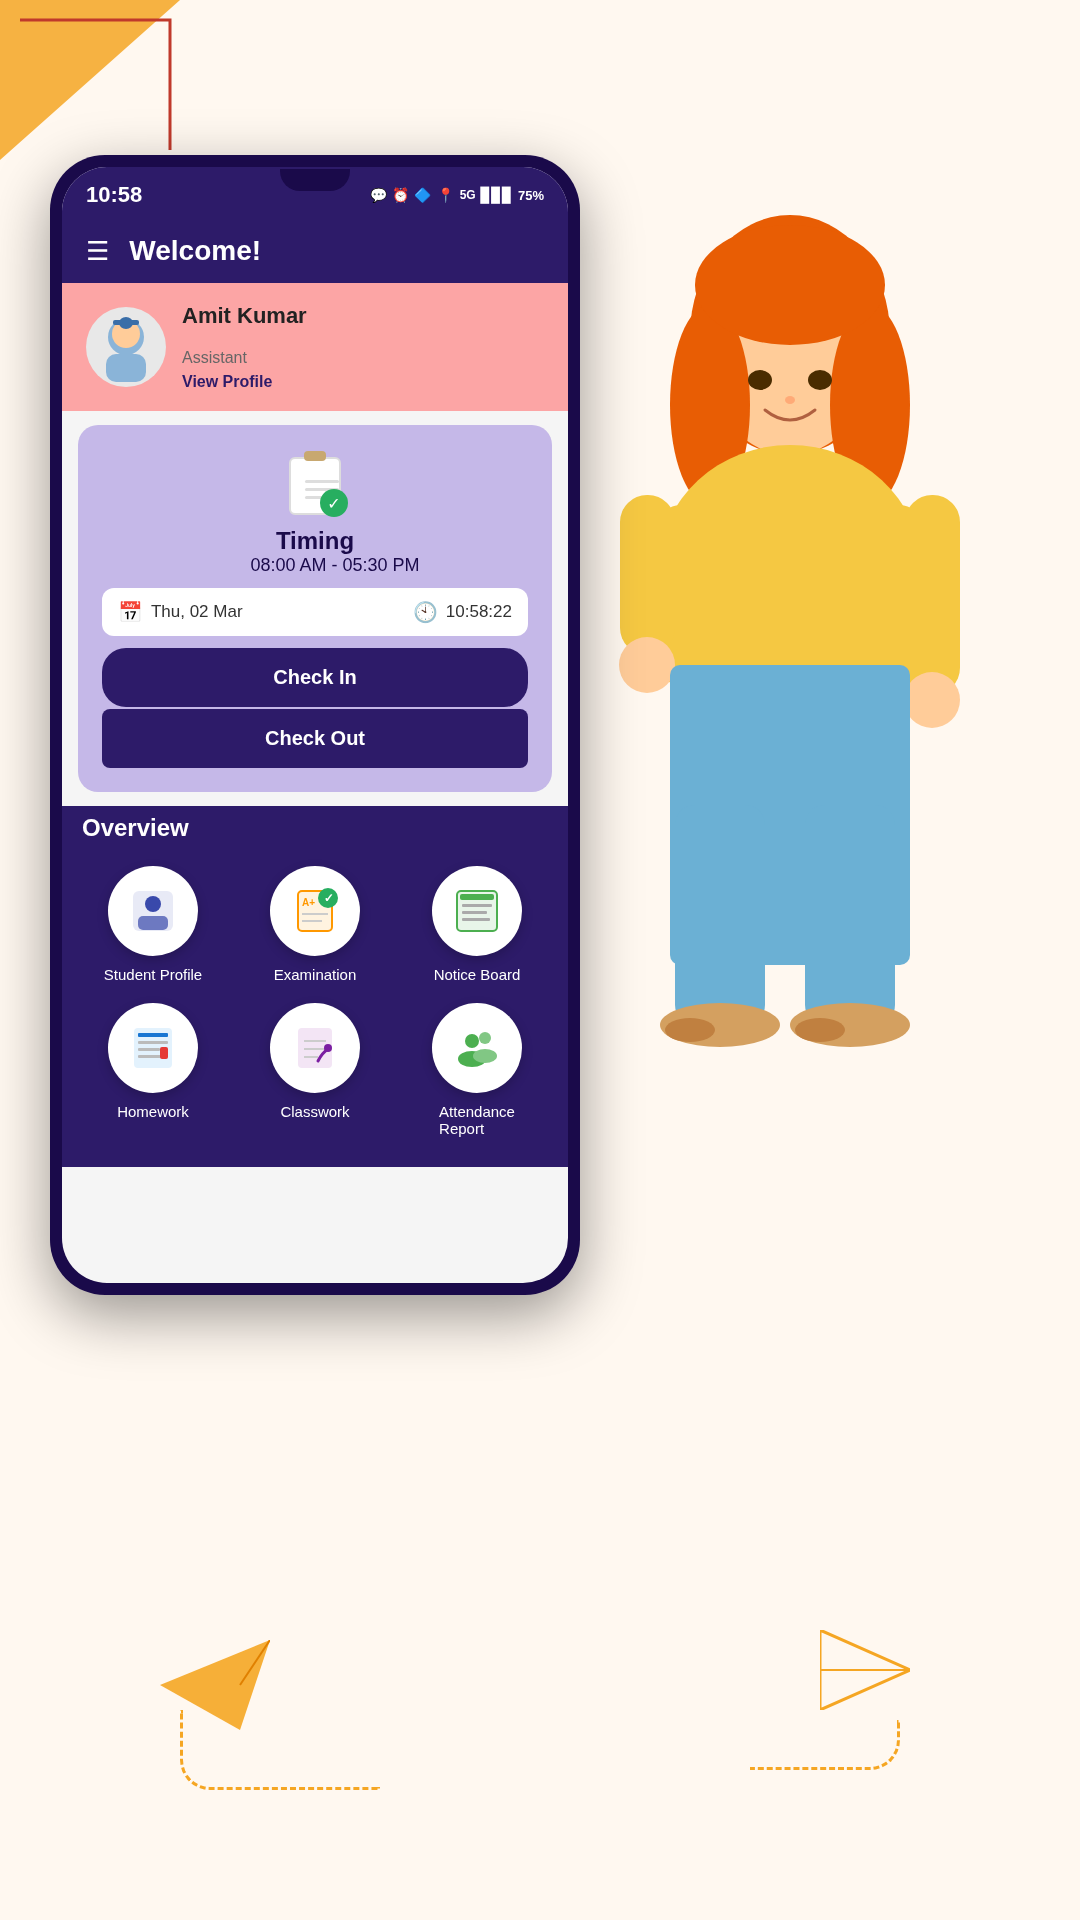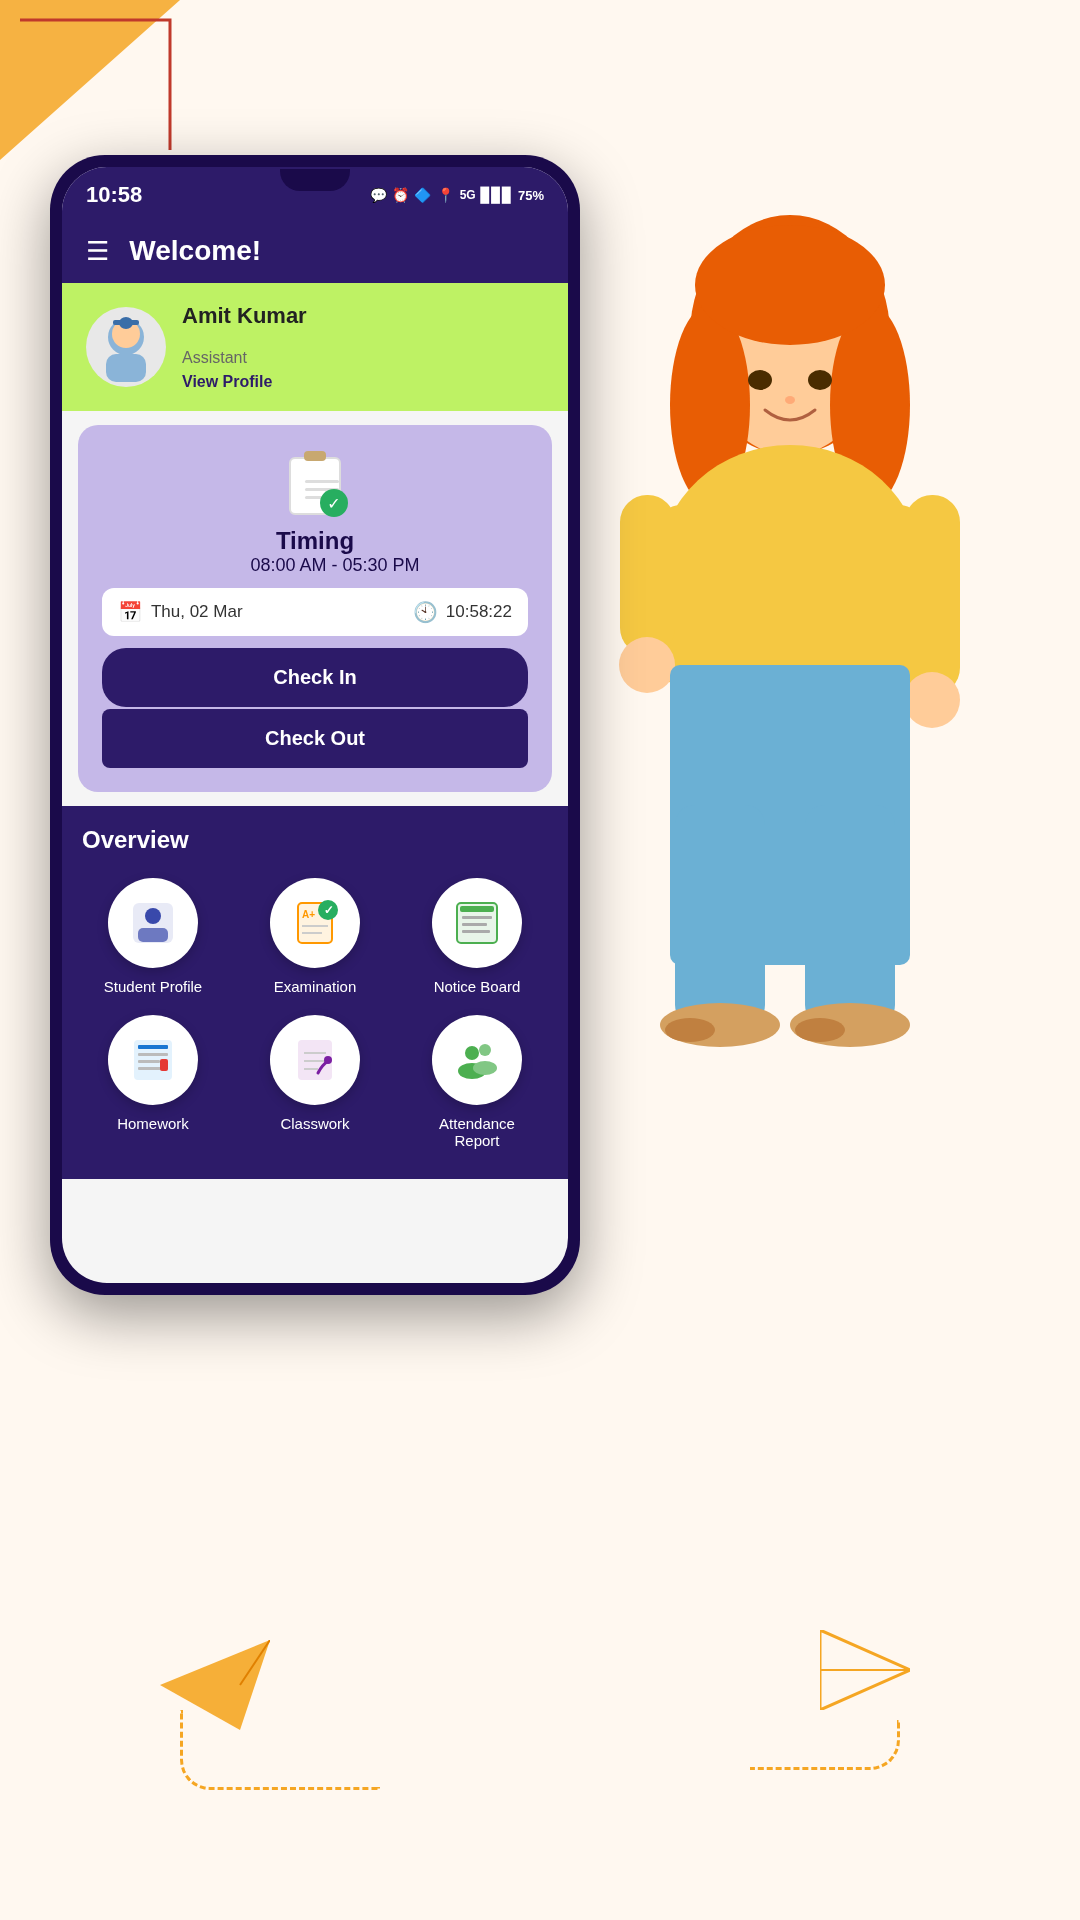--- a/index.html
+++ b/index.html
@@ -106,21 +106,21 @@
       padding: 16px 24px;
       display: flex;
       align-items: center;
       gap: 20px;
     }
     .hamburger { color: white; font-size: 26px; cursor: pointer; }
     .header-title { color: white; font-size: 28px; font-weight: 700; }
 
     
     .profile-section {
-      background: #bef264;
+      background: #fca5a5;
       padding: 20px 24px;
       display: flex;
       align-items: center;
       gap: 16px;
     }
     .avatar-container {
       width: 80px; height: 80px;
       border-radius: 50%;
       background: #e8e8e8;
       overflow: hidden;
@@ -249,21 +249,21 @@
       border-radius: 8px;
       font-size: 20px;
       font-weight: 600;
       cursor: pointer;
       display: block;
     }
 
     
     .overview-section {
       background: #2d1b69;
-      padding: 20px 20px 30px;
+      padding: 8px 20px 30px;
       flex: 1;
     }
     .overview-title {
       color: white;
       font-size: 24px;
       font-weight: 700;
       margin-bottom: 24px;
     }
     .overview-grid {
       display: grid;
@@ -284,21 +284,20 @@
       background: white;
       display: flex;
       align-items: center;
       justify-content: center;
       font-size: 40px;
       box-shadow: 0 4px 12px rgba(0,0,0,0.2);
     }
     .overview-label {
       color: white;
       font-size: 15px;
-      text-align: center;
       font-weight: 500;
     }
 
     
     .character-container {
       position: absolute;
       top: 155px;
       right: 30px;
       width: 520px;
       height: 1000px;

